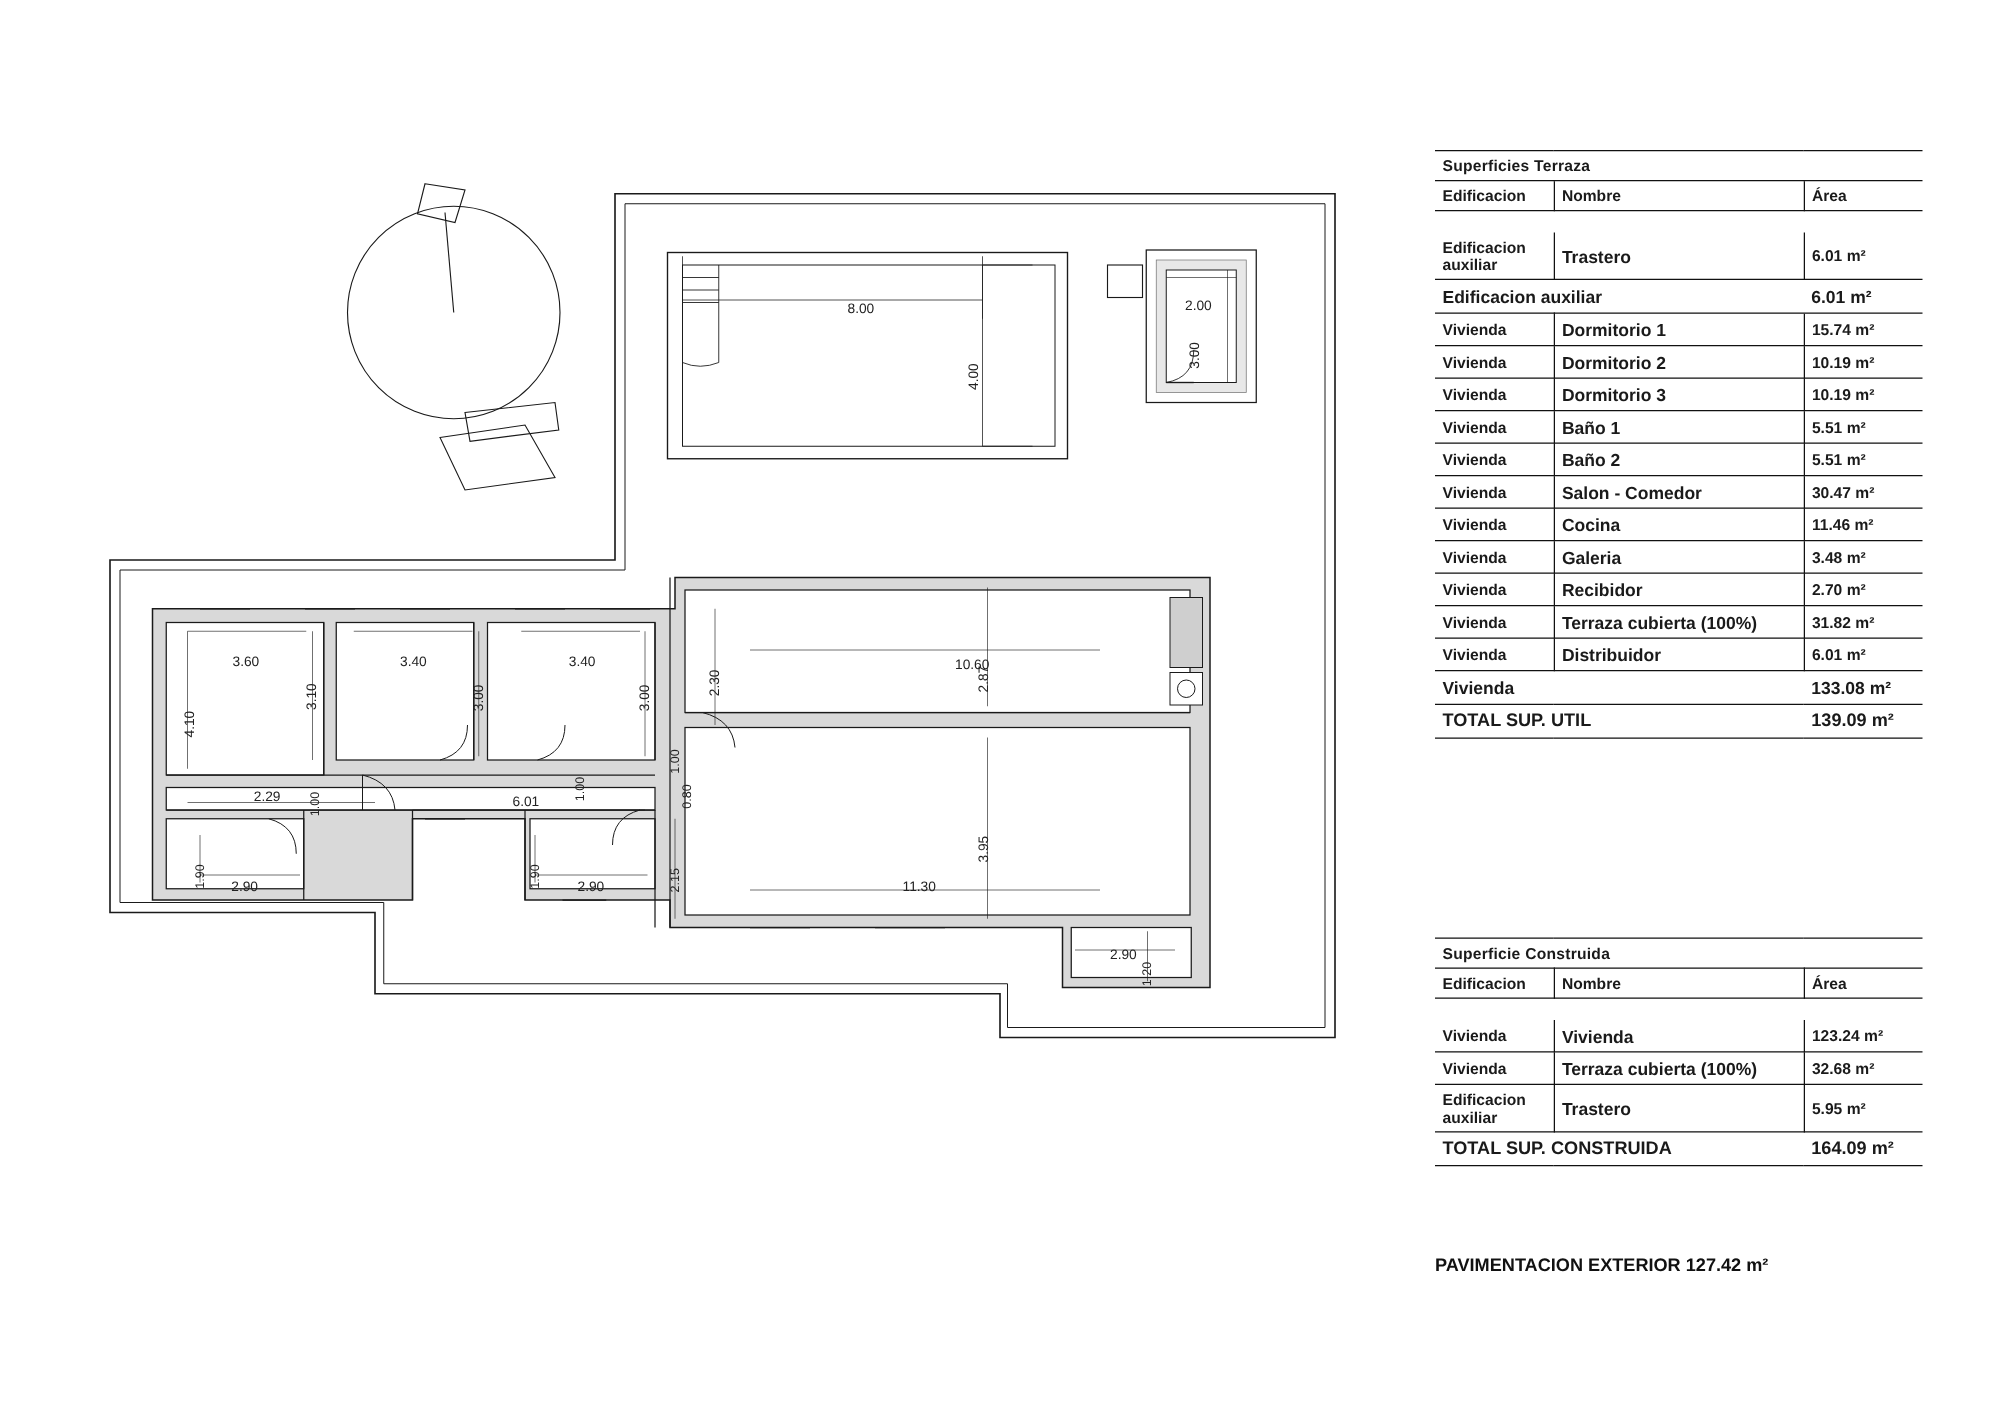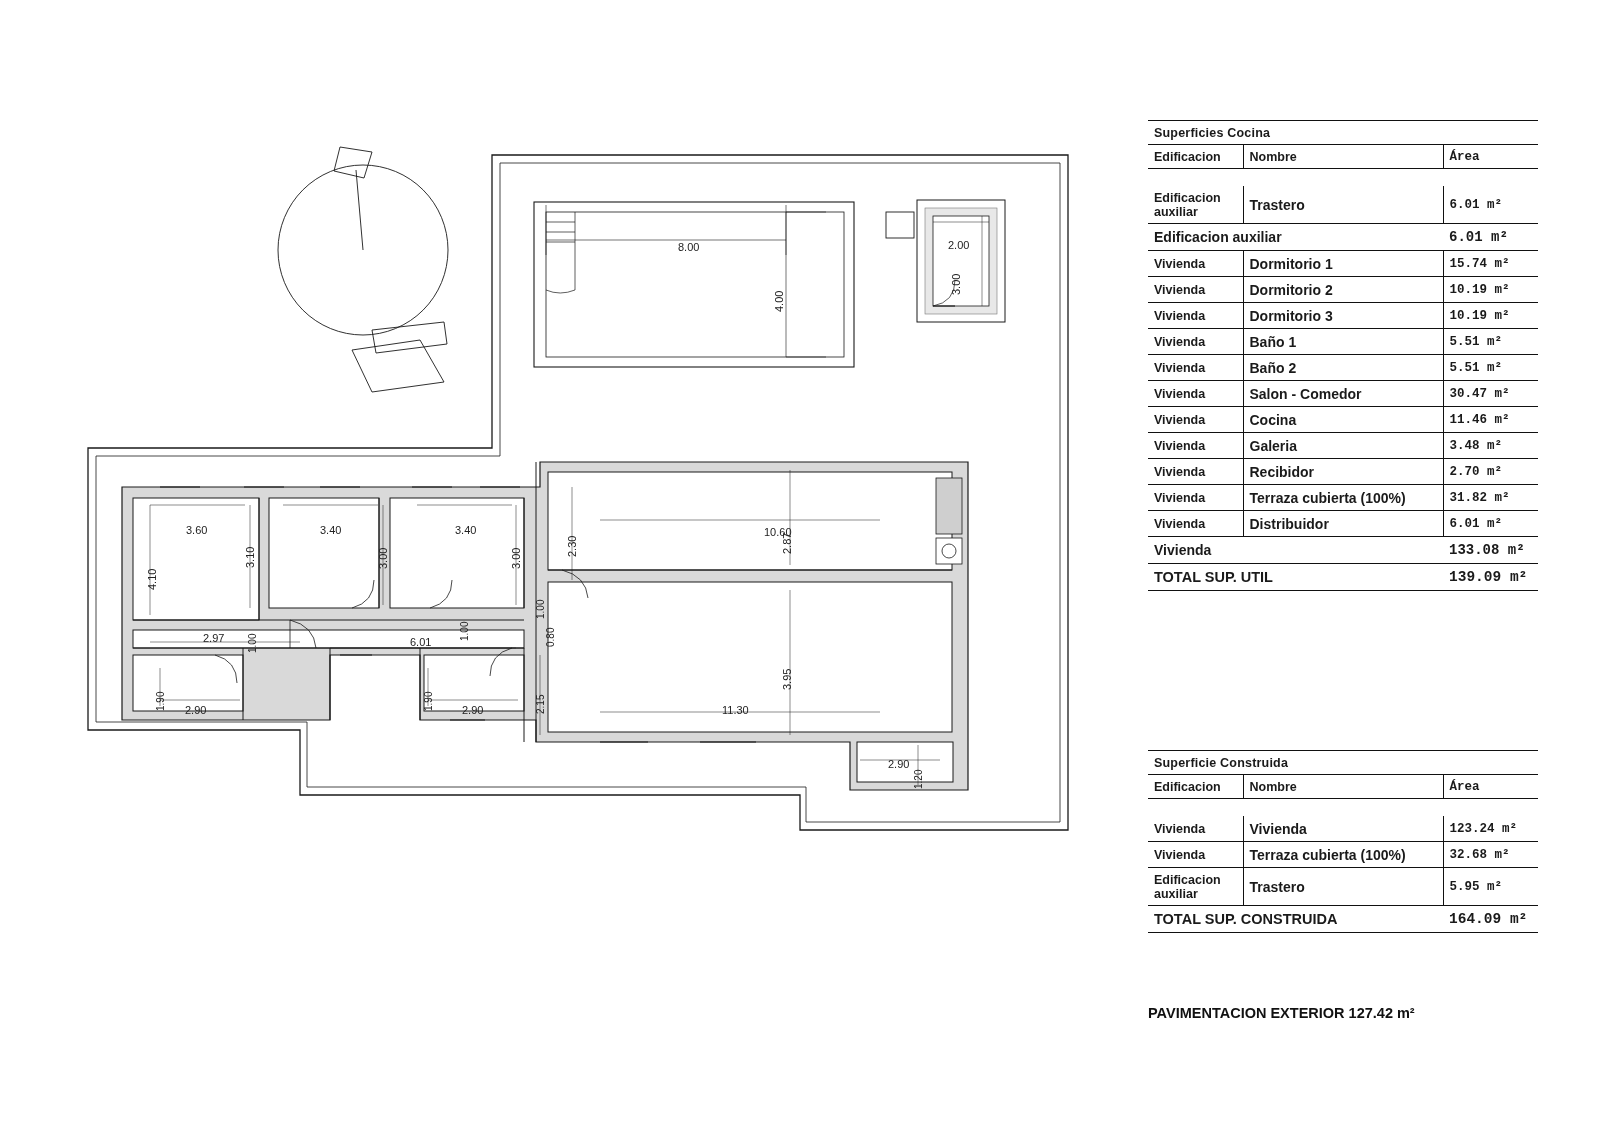--- a/index.html
+++ b/index.html
@@ -110,21 +110,21 @@
     padding-bottom: 5px;
   }
   .spacer-row td {
     border: none;
     height: 8px;
     padding: 0;
   }
   .col-edif { width: 95px; }
   .col-nombre { width: 200px; }
   .col-area { width: 95px; }
-  .area-cell { padding-left: 10px; font-family: Liberation Mono, monospace; }
+  .area-cell { padding-left: 10px; }
   #pavimentacion {
     position: absolute;
     left: 1148px;
     top: 1005px;
     font-weight: bold;
     font-size: 14.5px;
     font-family: "Liberation Sans", sans-serif;
     color: #111;
   }
 </style>
@@ -282,21 +282,21 @@
     <div class="dim-label vert" style="left:522px; top:557px;">3.00</div>
     <div class="dim-label vert" style="left:578px; top:545px;">2.30</div>
     <div class="dim-label" style="left:722px; top:526px;margin-left:42px;">10.60</div>
     <div class="dim-label vert" style="left:793px; top:542px;">2.87</div>
 
     <div class="dim-label vert" style="left:546px; top:608px; font-size:10px;">1.00</div>
     <div class="dim-label vert" style="left:470px; top:630px; font-size:10px;">1.00</div>
     <div class="dim-label vert" style="left:258px; top:642px; font-size:10px;">1.00</div>
     <div class="dim-label vert" style="left:556px; top:636px; font-size:10px;">0.80</div>
 
-    <div class="dim-label" style="left:203px; top:632px;">2.97</div>
+    <div class="dim-label" style="left:203px; top:632px;">2.29</div>
     <div class="dim-label" style="left:410px; top:636px;">6.01</div>
 
     <div class="dim-label vert" style="left:166px; top:700px; font-size:10px;">1.90</div>
     <div class="dim-label" style="left:185px; top:704px;">2.90</div>
     <div class="dim-label vert" style="left:434px; top:700px; font-size:10px;">1.90</div>
     <div class="dim-label" style="left:462px; top:704px;">2.90</div>
     <div class="dim-label vert" style="left:546px; top:703px; font-size:10px;">2.15</div>
     <div class="dim-label vert" style="left:793px; top:678px;">3.95</div>
     <div class="dim-label" style="left:722px; top:704px;">11.30</div>
     <div class="dim-label" style="left:888px; top:758px;">2.90</div>
@@ -305,21 +305,21 @@
 
   <div class="table-block" id="table-utiles">
     <table class="surf">
       <colgroup>
         <col class="col-edif">
           <col class="col-nombre">
           <col class="col-area">
       </colgroup>
       <tbody>
         <tr class="title-row">
-          <td colspan="3">Superficies Cocina</td>
+          <td colspan="3">Superficies Terraza</td>
         </tr>
         <tr class="head-row">
           <td class="c-edif">Edificacion</td>
           <td class="c-nombre">Nombre</td>
           <td class="area-cell">Área</td>
         </tr>
         <tr class="spacer-row">
             <td colspan="3"></td>
           </tr>
 

